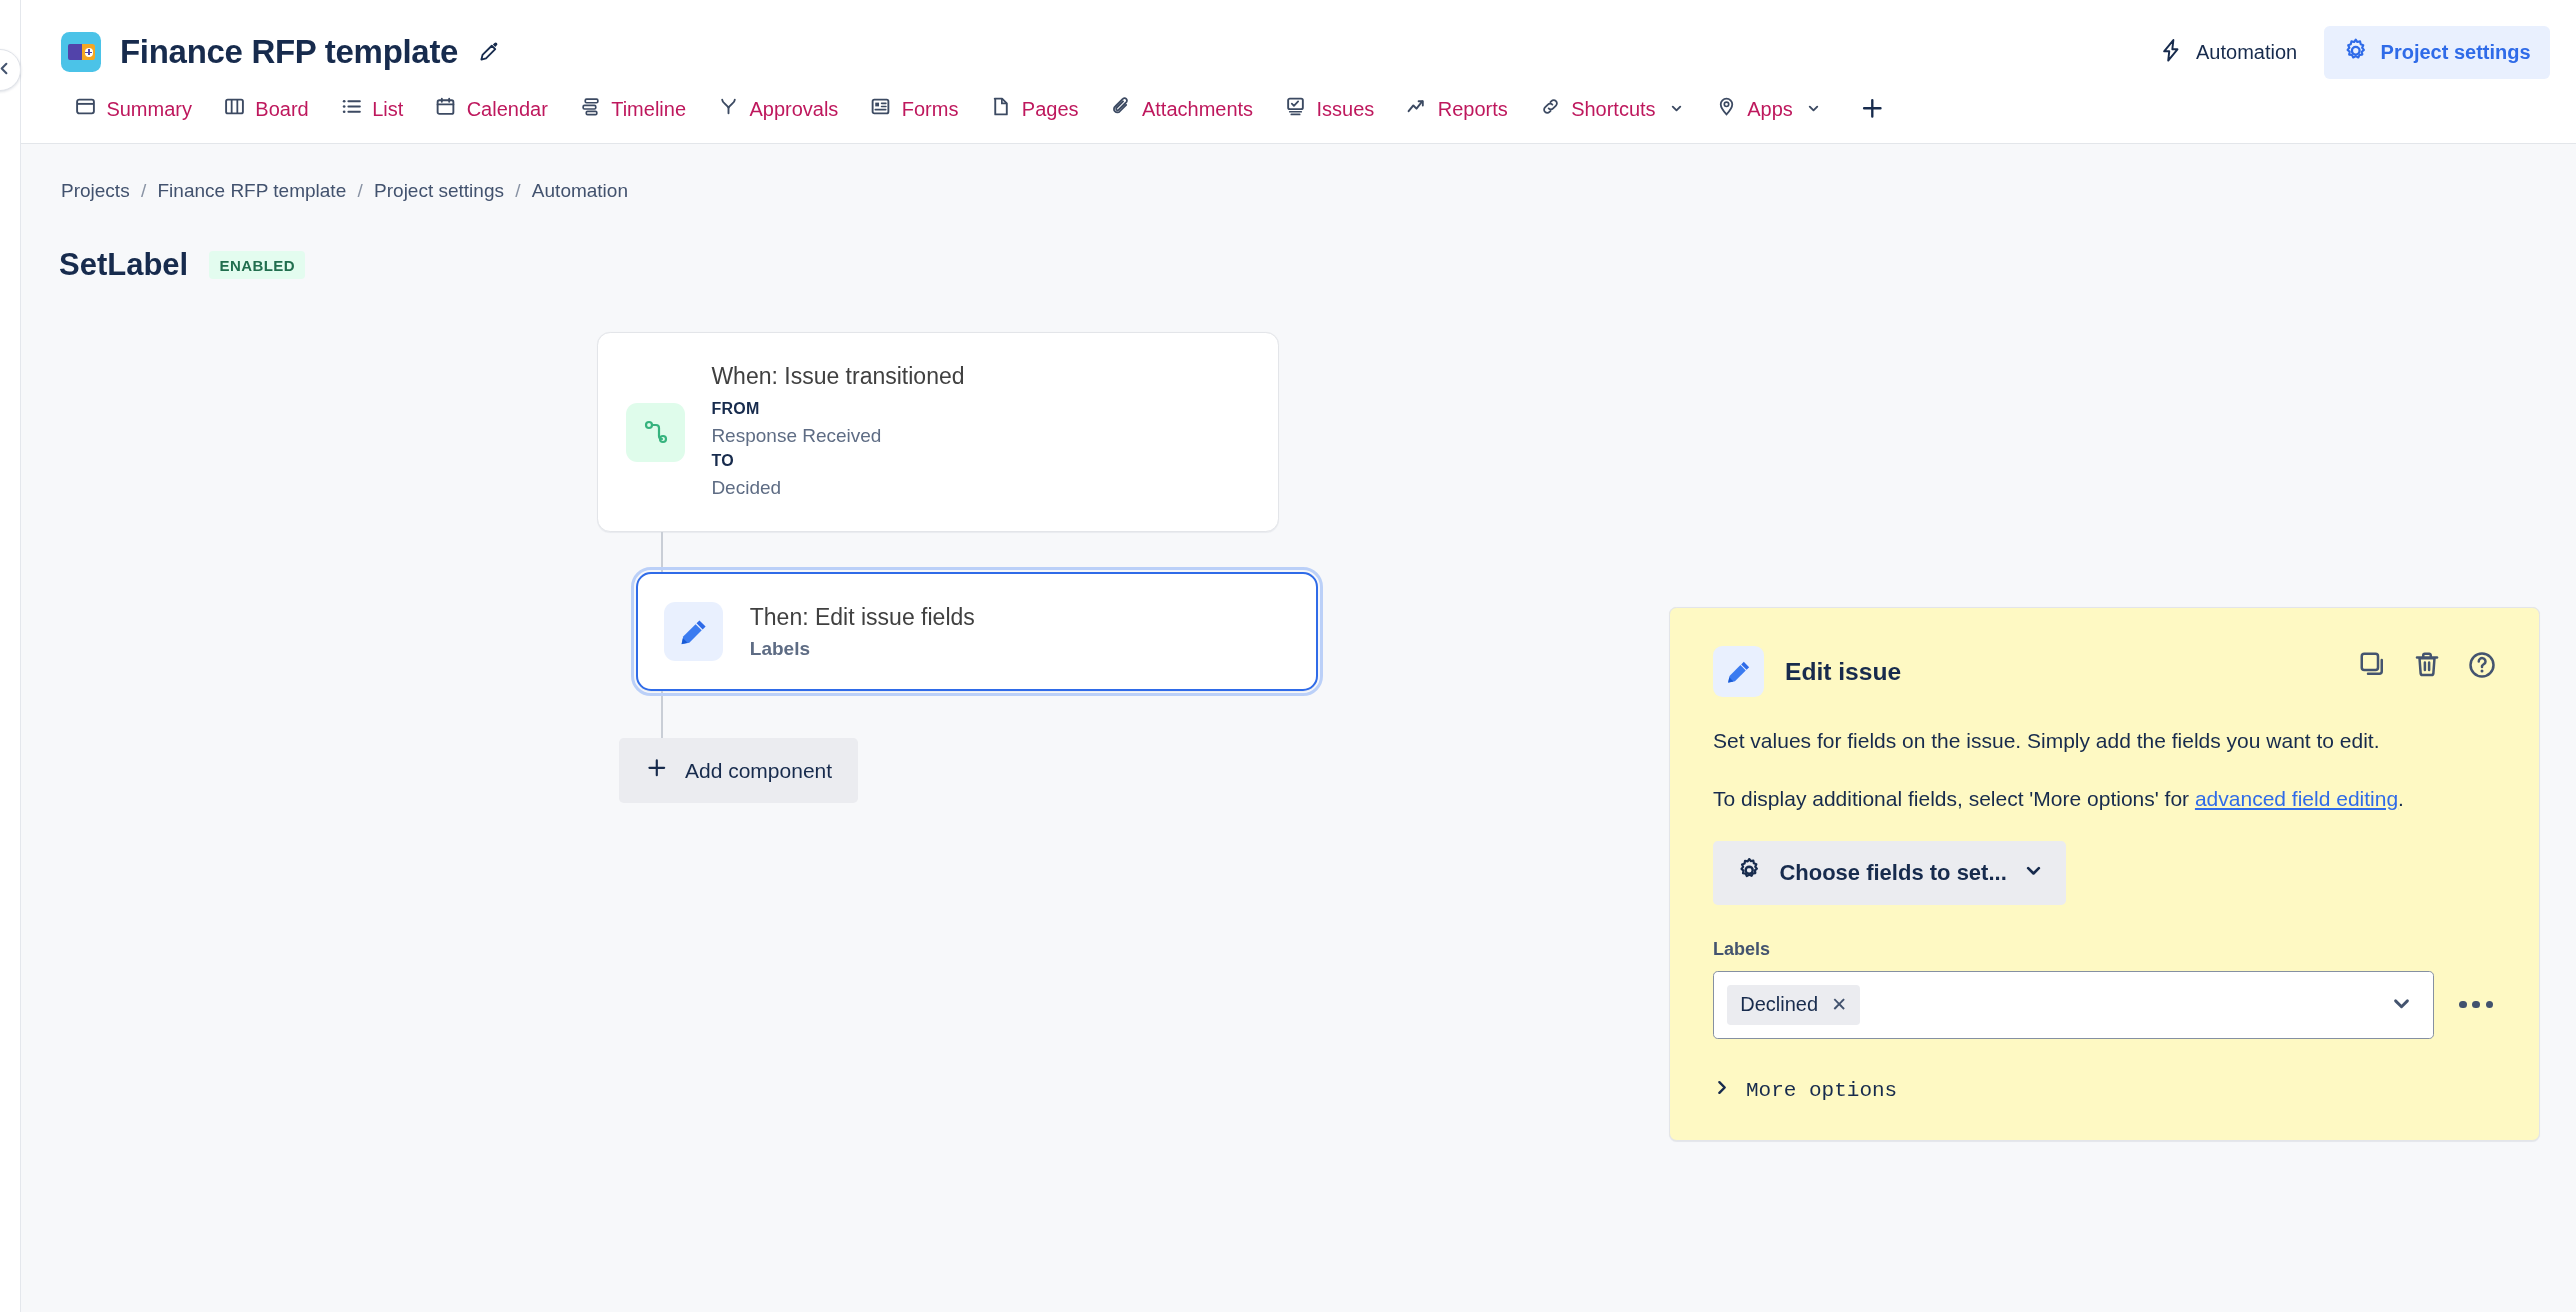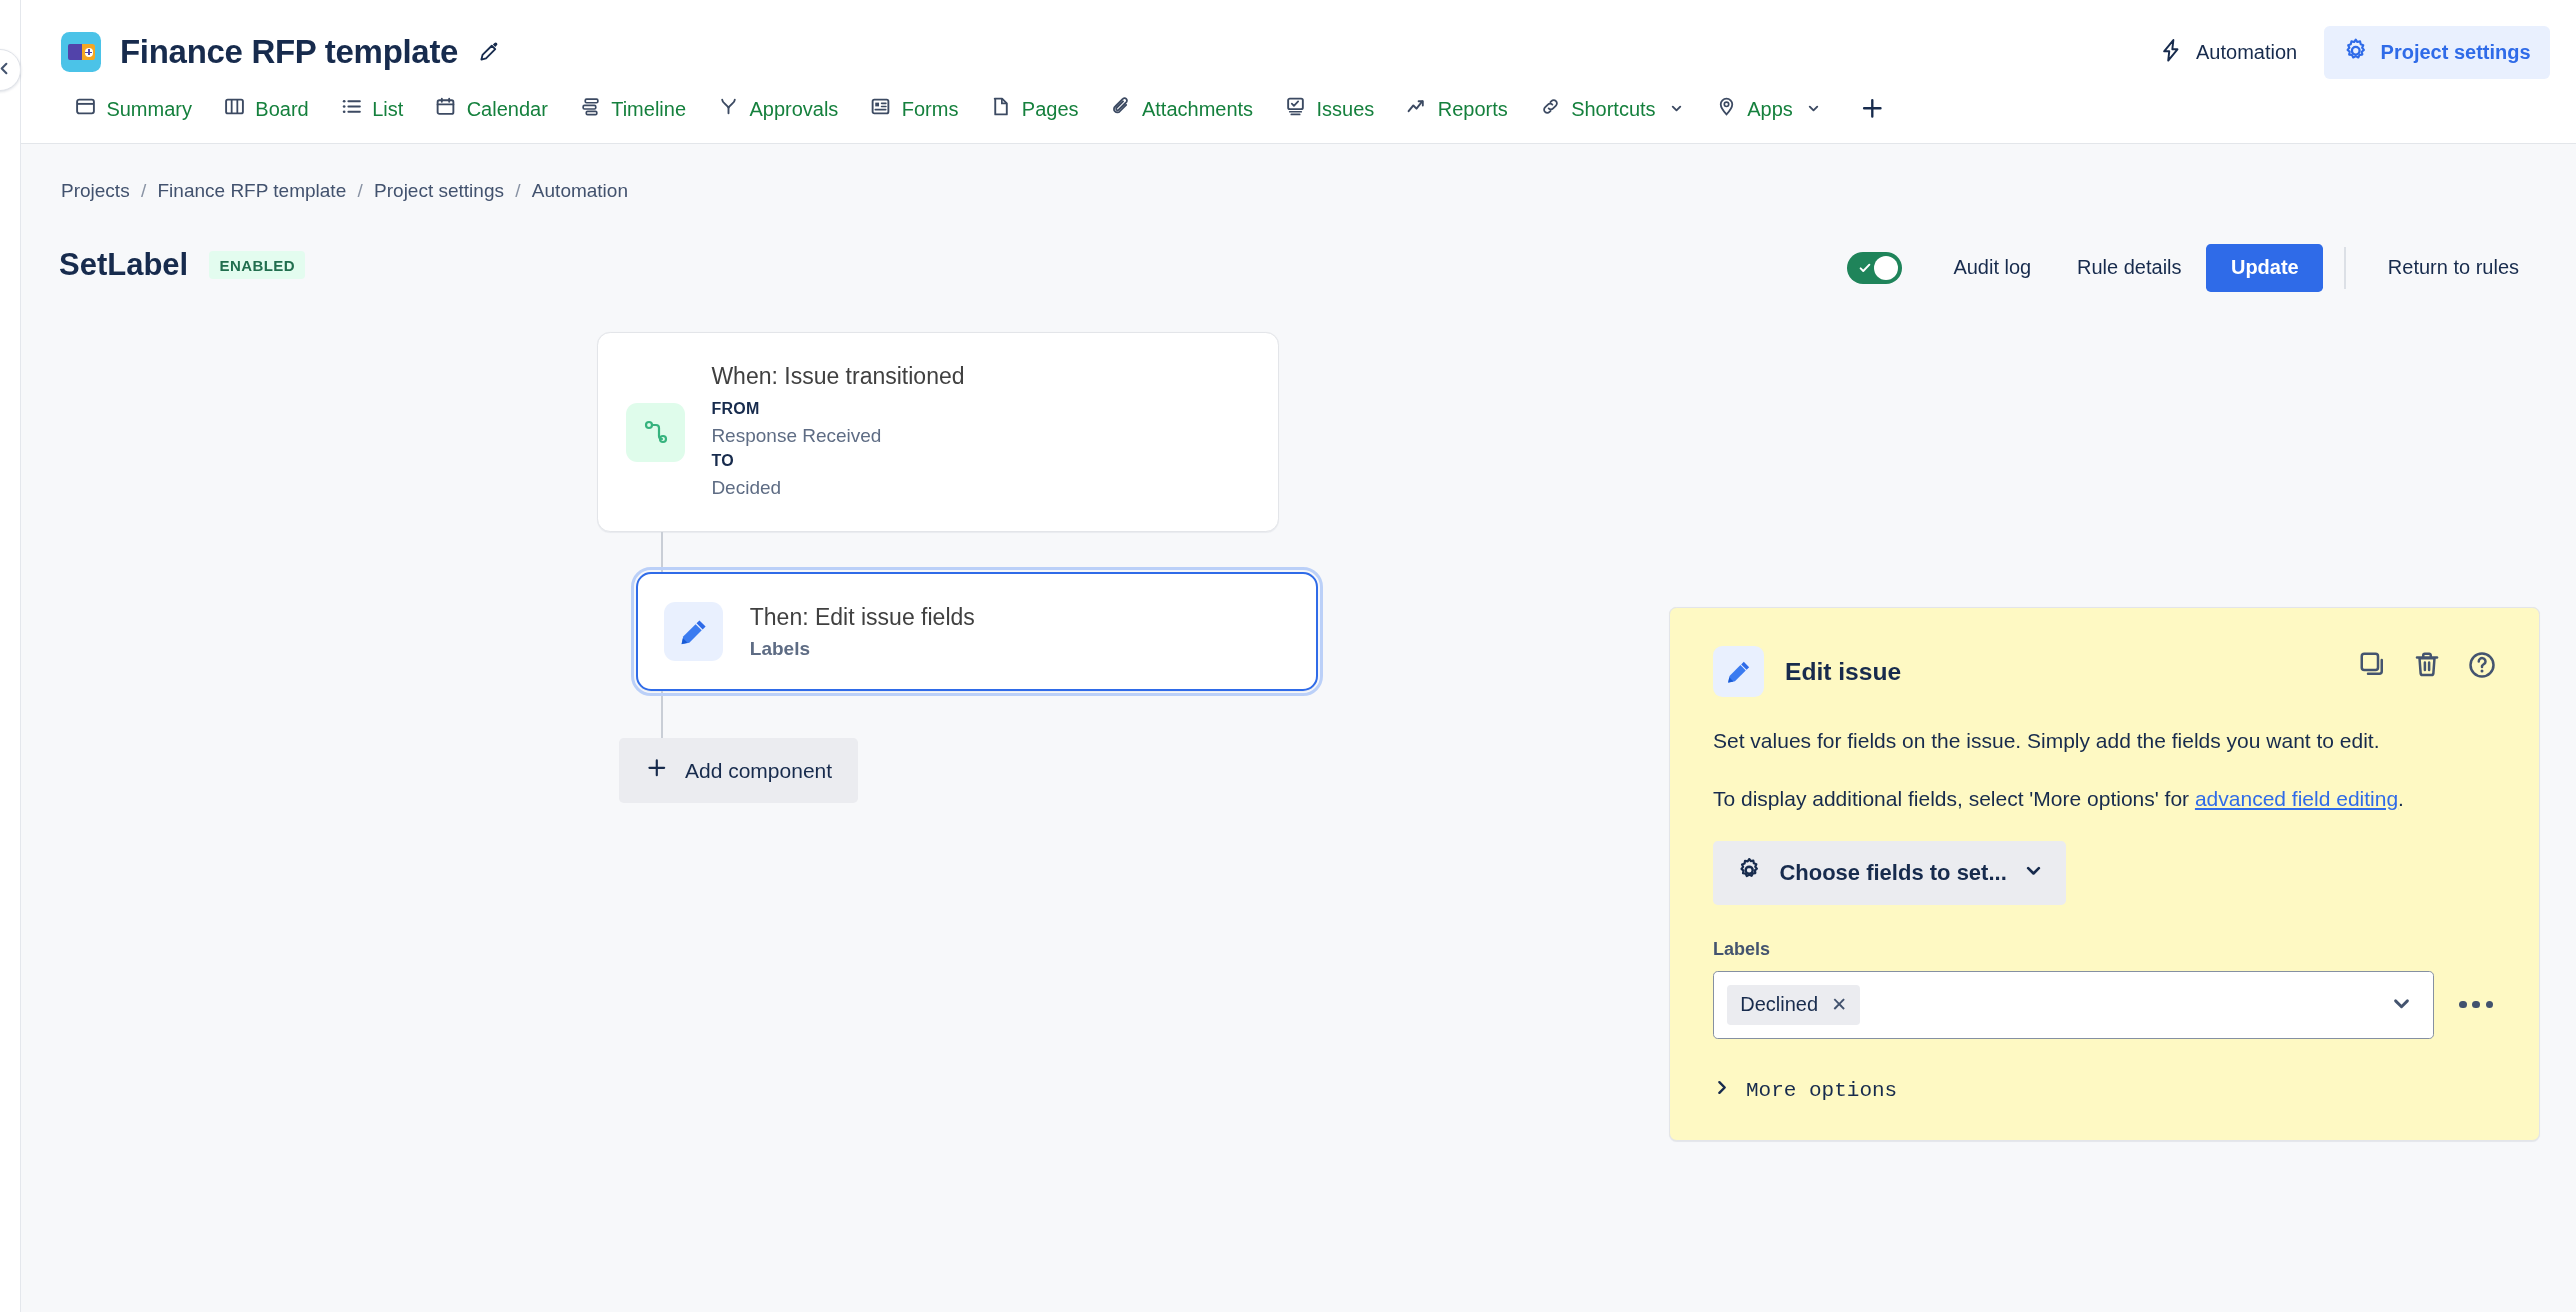--- a/index.html
+++ b/index.html
@@ -62,21 +62,21 @@
   .hbtn.primary-soft { background: #E9F0FE; color: #2F6BE8; font-weight: 600; }
 
   
   .tabs {
     display: flex; align-items: center; gap: 0px;
     padding: 3.8px 0 0 38px; border-bottom: 0.9px solid #e3e6ea;
     background: #ffffff;
   }
   .tab {
     display: flex; align-items: center; gap: 10.4px;
-    padding: 10.4px 16px 20px 16px; font-size: 20px; color: #15803d;
+    padding: 10.4px 16px 20px 16px; font-size: 20px; color: #be185d;
     cursor: pointer; white-space: nowrap; font-weight: 500;
   }
   .tab .chev { margin-left: 2.8px; }
   .tab-plus { padding: 10.4px 19px 20px 23px; cursor: pointer; }
 
   
   .content {
     flex: 1 1 auto; background: #F7F8FA; padding: 0 0 0 21px;
     position: relative; overflow: hidden;
   }
@@ -375,35 +375,20 @@
       <span class="sep">/</span>
       <span class="crumb">Project settings</span>
       <span class="sep">/</span>
       <span class="crumb">Automation</span>
     </div>
 
     <div class="rule-bar">
       <span class="rule-name">SetLabel</span>
       <span class="badge">ENABLED</span>
 
-      <div class="rule-actions">
-        <div class="toggle">
-          <span class="chk">
-            <svg width="14" height="14" viewBox="0 0 16 16" fill="none">
-                <path d="M3 8.4l3 3 7-7.2" stroke="#ffffff" stroke-width="2.2" stroke-linecap="round" stroke-linejoin="round"></path>
-              </svg>
-          </span>
-          <span class="knob"></span>
-        </div>
-        <button class="rbtn">Audit log</button>
-        <button class="rbtn">Rule details</button>
-        <button class="rbtn blue">Update</button>
-        <span class="vsep"></span>
-        <button class="rbtn">Return to rules</button>
-      </div>
     </div>
 
     <div class="canvas">
       <div class="flow">
 
         <div class="node">
           <div class="node-icon green">
             <svg width="32" height="32" viewBox="0 0 32 32" fill="none">
               <circle cx="9" cy="9" r="3" stroke="#36B37E" stroke-width="2.2"></circle>
               <circle cx="23" cy="23" r="3" stroke="#36B37E" stroke-width="2.2"></circle>

